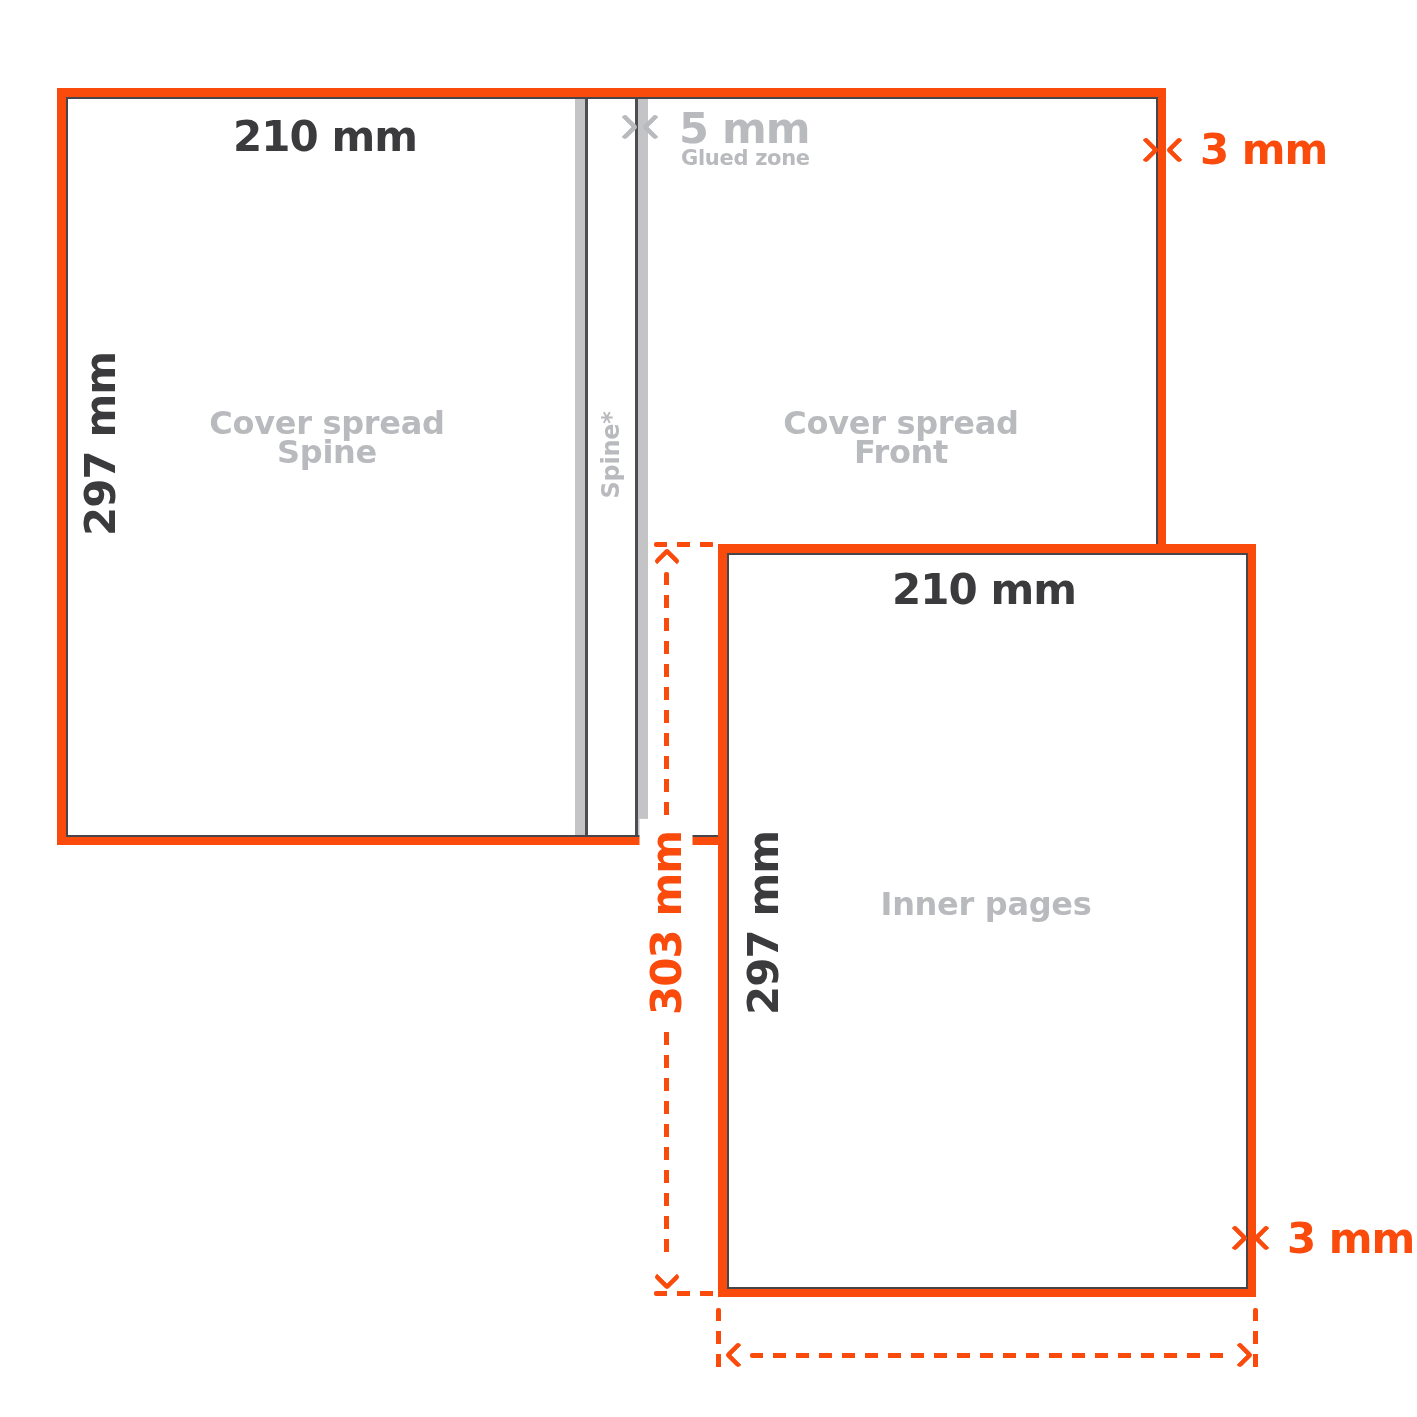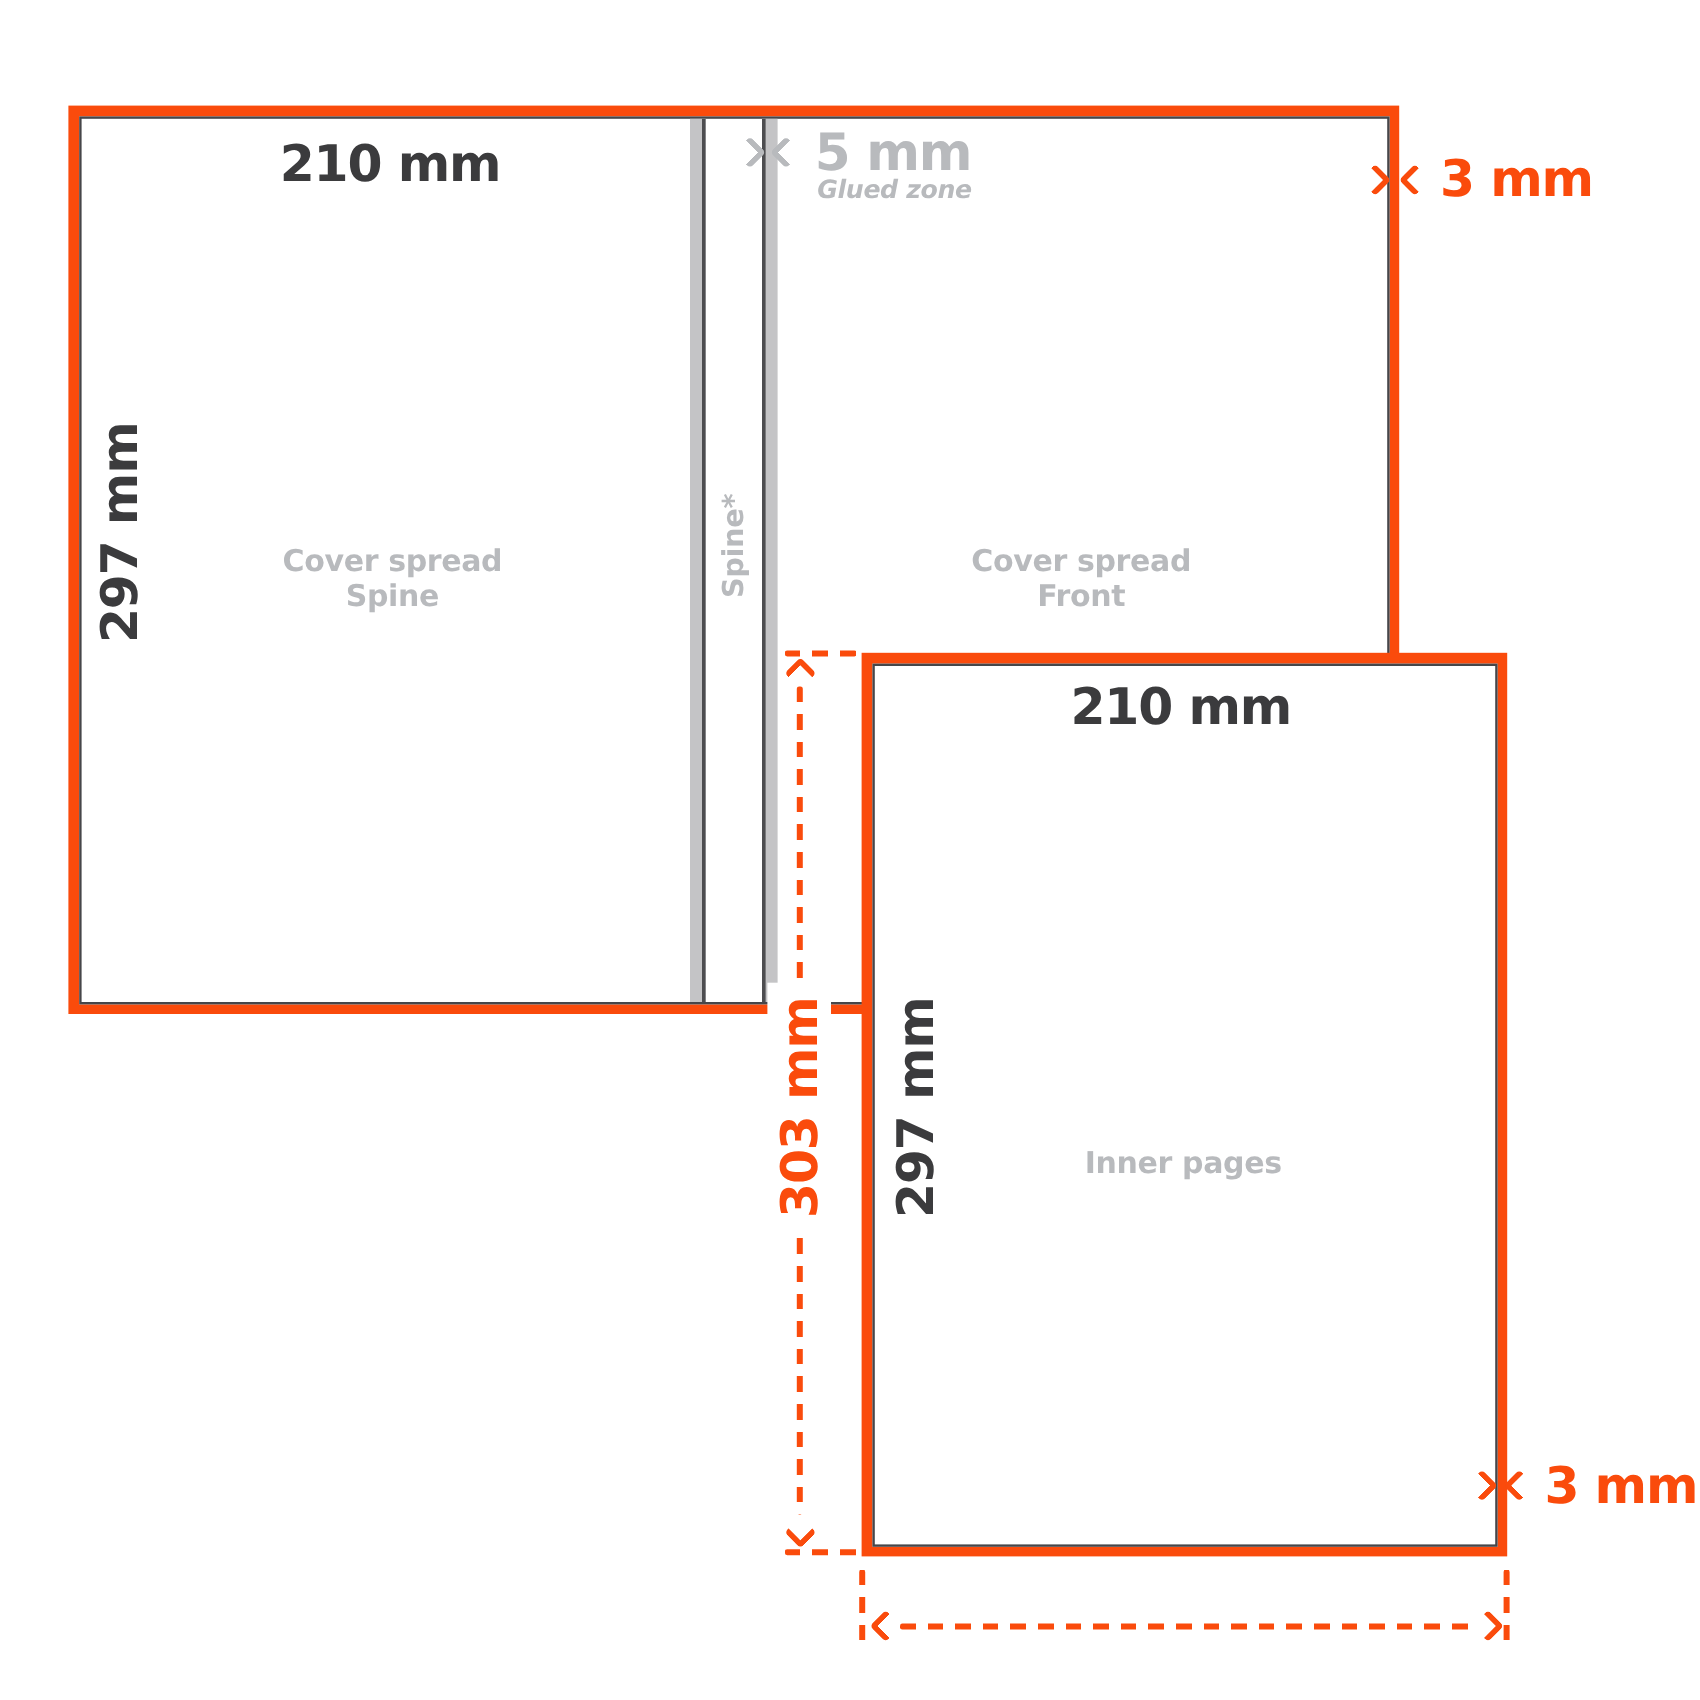--- a/index.html
+++ b/index.html
@@ -27,23 +27,23 @@
   #spine-strip-left{left:507px;width:13px;border-right:3px solid var(--strip-edge);}
   #spine-strip-right{left:567px;width:13px;border-left:3px solid var(--strip-edge);}
   
   .lbl{position:absolute;white-space:nowrap;z-index:4;}
   .ctr{transform:translate(-50%,-50%);}
   .rot{transform:translate(-50%,-50%) rotate(-90deg);}
   .vctr{transform:translateY(-50%);}
   .dim-big{font-size:42px;letter-spacing:-1px;color:var(--dark-text);}
   .dim-orange{font-size:42px;letter-spacing:-1px;color:var(--accent-orange);}
   .muted-big{font-size:43px;letter-spacing:-1px;color:var(--muted-gray);}
-  .muted{font-size:25px;line-height:29px;letter-spacing:-0.3px;color:var(--muted-gray);text-align:center;margin-top:44px;}
+  .muted{font-size:32px;line-height:29px;letter-spacing:-0.3px;color:var(--muted-gray);text-align:center;}
   .muted-spine{font-size:24px;letter-spacing:-0.3px;color:var(--muted-gray);}
-  .muted-sm{font-size:21px;letter-spacing:-0.3px;color:var(--muted-gray);font-style:italic;}
+  .muted-sm{font-size:21px;letter-spacing:-0.3px;color:var(--muted-gray);}
   .dim-label-bg{background:#fff;padding:2px 12px;}
   
   .chev{position:absolute;width:14px;height:14px;z-index:4;
     border:solid var(--accent-orange);border-width:0 5.5px 5.5px 0;border-radius:4px;}
   .chev.gray{border-color:var(--muted-gray);}
   .c-right{transform:translate(-50%,-50%) rotate(-45deg);}
   .c-left{transform:translate(-50%,-50%) rotate(135deg);}
   .c-up{transform:translate(-50%,-50%) rotate(-135deg);}
   .c-down{transform:translate(-50%,-50%) rotate(45deg);}
   
@@ -97,19 +97,19 @@
   <span class="chev gray c-left" style="left:655px;top:127px;"></span>
   <div class="lbl vctr muted-big" style="left:679px;top:128px;">5 mm</div>
   <div class="lbl vctr muted-sm" style="left:681px;top:158px;">Glued zone</div>
 
   <span class="chev c-right" style="left:1146px;top:150px;"></span>
   <span class="chev c-left" style="left:1179px;top:150px;"></span>
   <div class="lbl vctr dim-orange" style="left:1200px;top:149px;">3 mm</div>
 
   <div class="lbl ctr dim-big" style="left:984px;top:589px;">210 mm</div>
   <div class="lbl rot dim-big" style="left:763px;top:923px;">297 mm</div>
-  <div class="lbl ctr muted" style="left:986px;top:925px;">Inner pages</div>
+  <div class="lbl ctr muted" style="left:986px;top:904px;">Inner pages</div>
 
   <span class="chev c-right" style="left:1235px;top:1238px;"></span>
   <span class="chev c-left" style="left:1266px;top:1238px;"></span>
   <div class="lbl vctr dim-orange" style="left:1287px;top:1238px;">3 mm</div>
 
 </div>
 
 </body></html>

